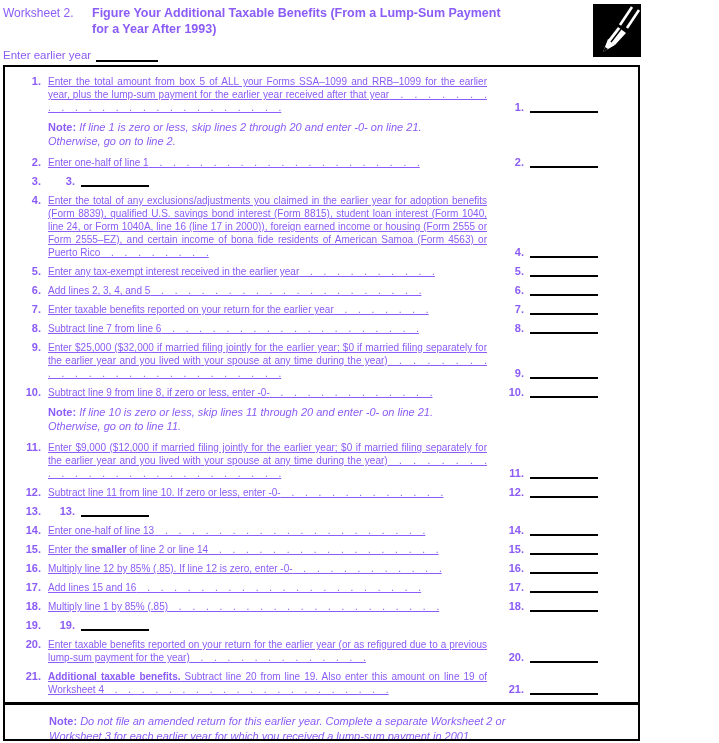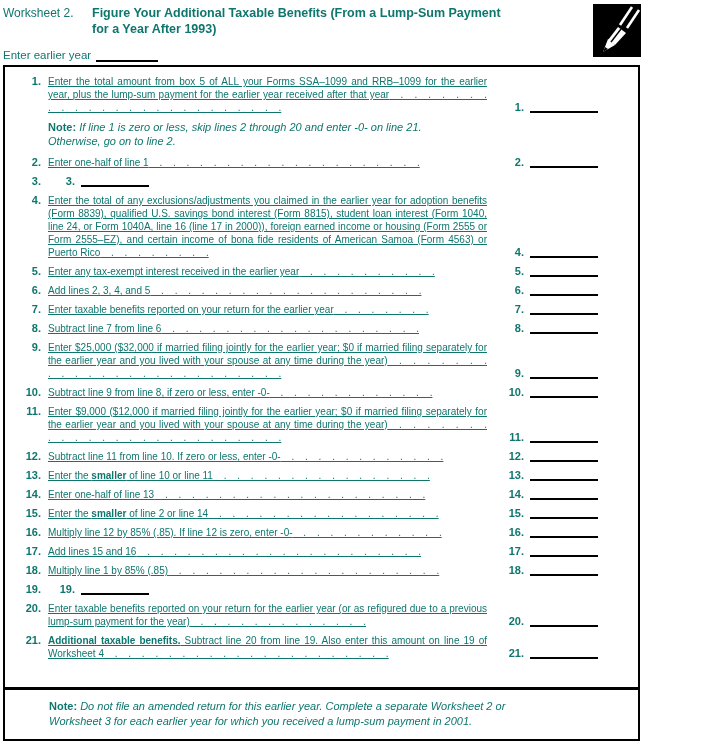--- a/index.html
+++ b/index.html
@@ -2,21 +2,21 @@
 <html><head>
 <meta charset="utf-8">
 <style>
   * { margin: 0; padding: 0; box-sizing: border-box; }
   html, body { background: #fff; }
   .page {
     position: relative;
     width: 643px;
     height: 743px;
     background: #ffffff;
-    color: #0f766e;
+    color: #8b5cf6;
     font-family: "Liberation Sans", sans-serif;
     overflow: hidden;
   }
   
   .hdr { display: flex; padding: 5px 0 0 3px; }
   .ws-label { font-size: 12px; line-height: 16px; width: 89px; flex: 0 0 auto; }
   .ws-title { font-weight: bold; font-size: 12.5px; line-height: 16px; max-width: 480px; }
   .earlier { margin: 12px 0 0 3px; font-size: 11.5px; line-height: 13px; }
   .blank-year {
     display: inline-block; width: 62px; height: 12px;
@@ -169,39 +169,42 @@
           </div>
         </div>
         <div class="row">
           <div class="num">10.</div>
           <div class="text"><span>Subtract line 9 from line 8, if zero or less, enter -0-</span><span class="leader"> . . . . . . . . . . . . </span></div>
           <div class="ans">
             <div class="ans-num">10.</div>
             <div class="ans-line"></div>
           </div>
         </div>
+        <div class="note-row">
+          <div class="note-line"><span class="b">Note: </span><span class="i">If line 10 is zero or less, skip lines 11 through 20 and enter -0- on line 21.</span></div>
+          <div class="note-line"><span class="i">Otherwise, go on to line 11.</span></div>
+        </div>
         <div class="row">
           <div class="num">11.</div>
           <div class="text"><span>Enter $9,000 ($12,000 if married filing jointly for the earlier year; $0 if married filing separately for the earlier year and you lived with your spouse at any time during the year)</span><span class="leader"> . . . . . . . . . . . . . . . . . . . . . . . . . </span></div>
           <div class="ans">
             <div class="ans-num">11.</div>
             <div class="ans-line"></div>
           </div>
         </div>
         <div class="row">
           <div class="num">12.</div>
           <div class="text"><span>Subtract line 11 from line 10. If zero or less, enter -0-</span><span class="leader"> . . . . . . . . . . . . </span></div>
           <div class="ans">
             <div class="ans-num">12.</div>
             <div class="ans-line"></div>
           </div>
         </div>
         <div class="row">
           <div class="num">13.</div>
-          <div class="text"><span>Enter the </span><span class="b">smaller</span><span> of line 10 or line 11</span><span class="leader"> . . . . . . . . . . . . . . . . </span></div>
           <div class="ans">
             <div class="ans-num">13.</div>
             <div class="ans-line"></div>
           </div>
         </div>
         <div class="row">
           <div class="num">14.</div>
           <div class="text"><span>Enter one-half of line 13</span><span class="leader"> . . . . . . . . . . . . . . . . . . . . </span></div>
           <div class="ans">
             <div class="ans-num">14.</div>

